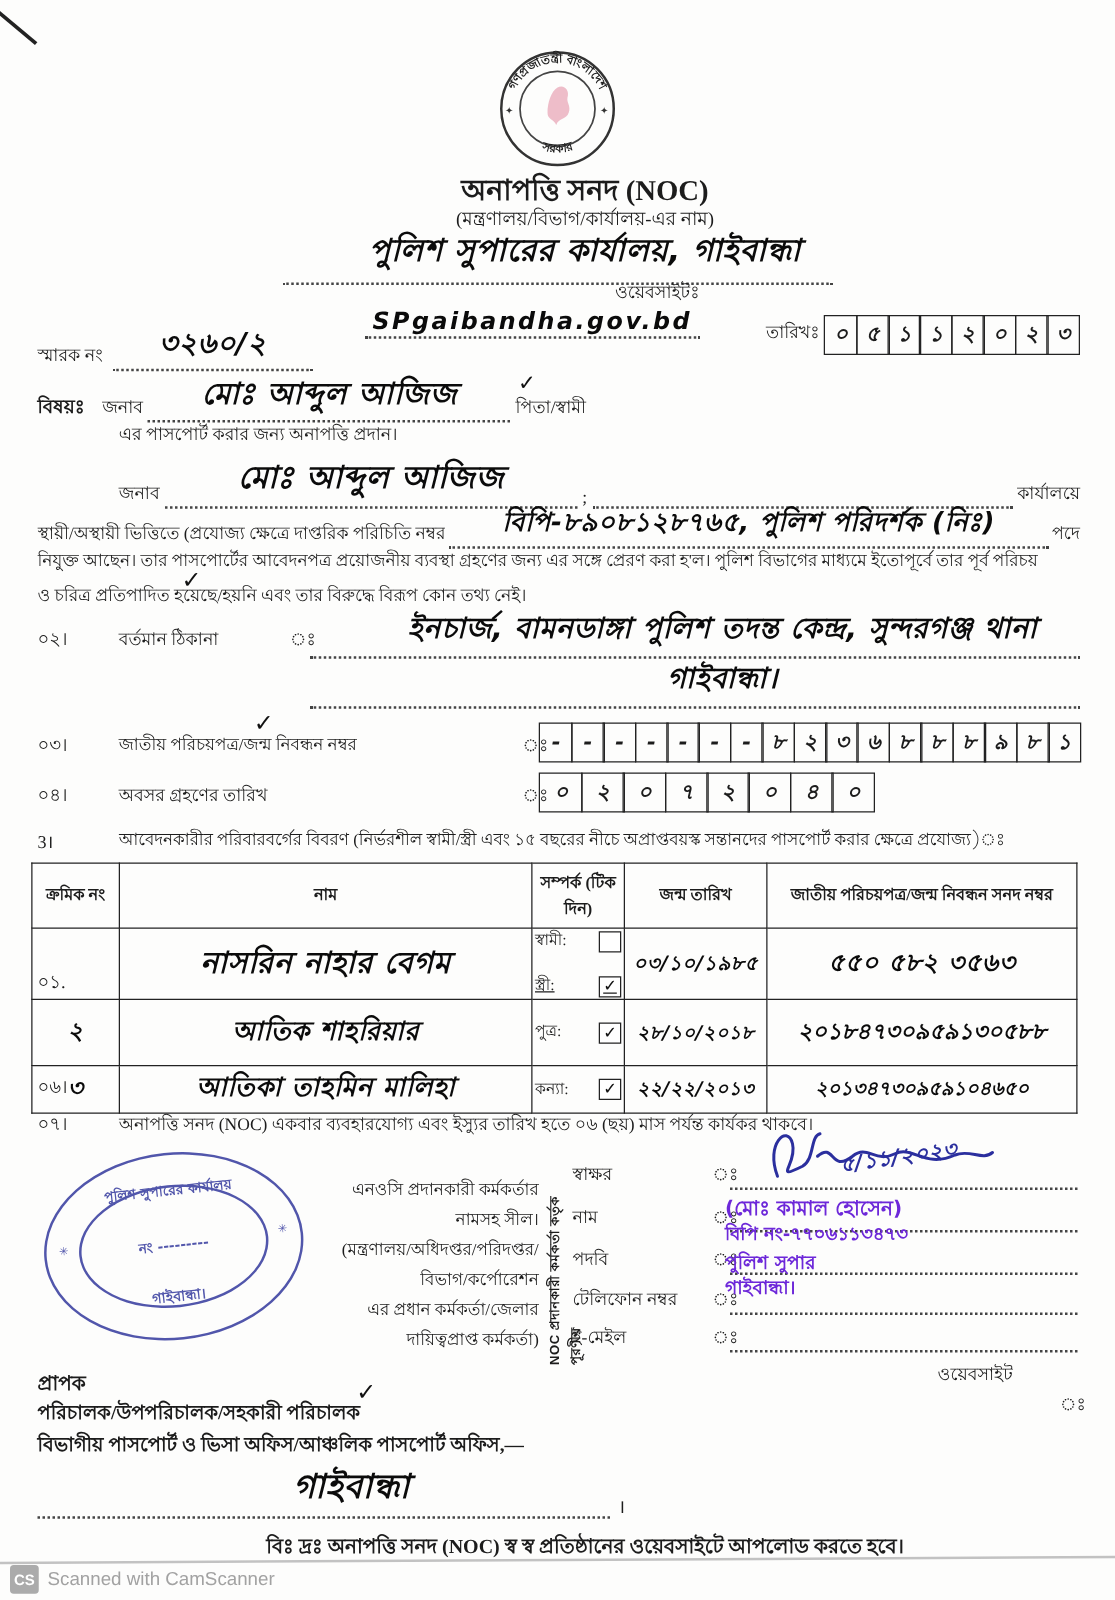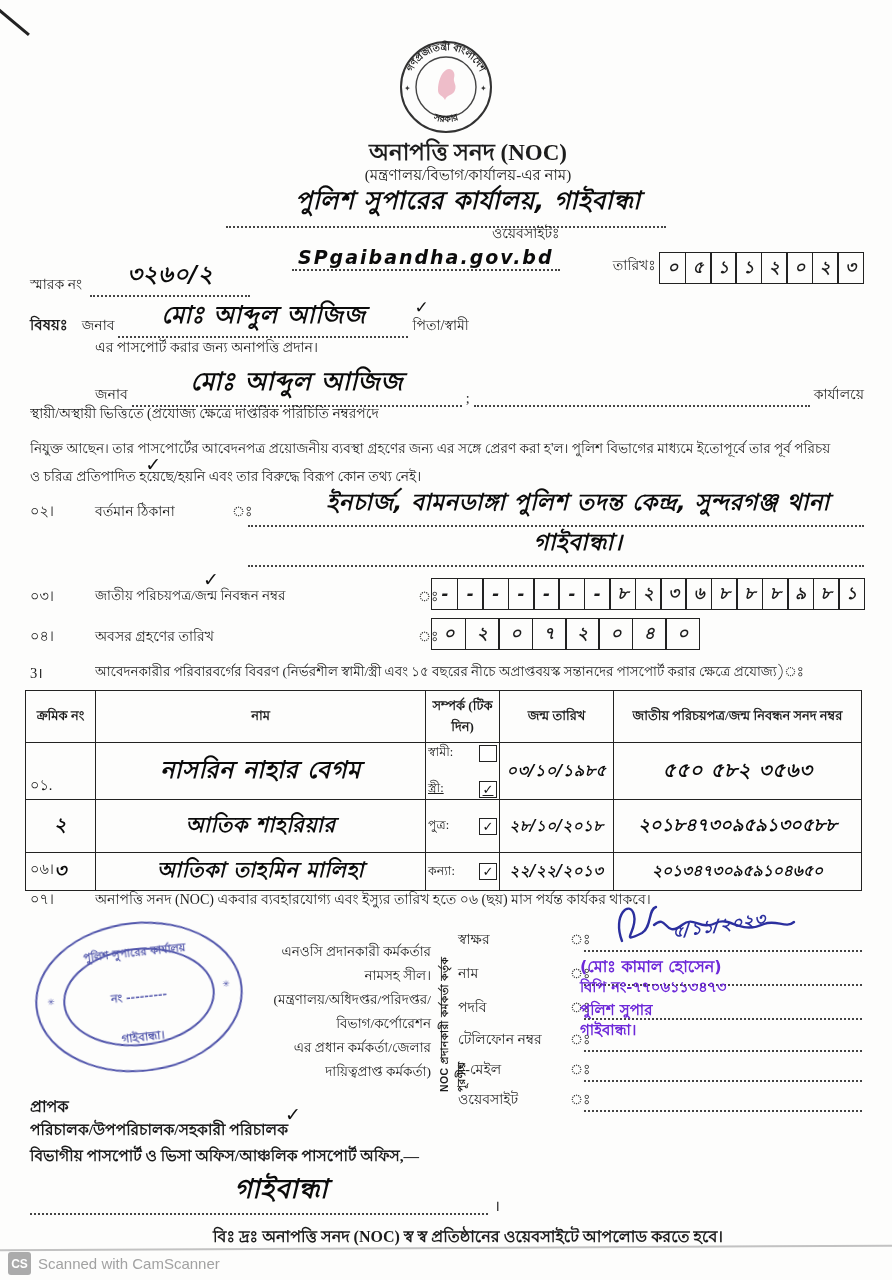--- a/index.html
+++ b/index.html
@@ -115,20 +115,21 @@
   <div class="abs flexline" style="left:95px;right:28px;top:362px;">
     <span class="lbl">জনাব</span>
     <span class="hand dot" style="font-size:25px;width:330px;text-align:center;margin:0 4px;">মোঃ আব্দুল আজিজ</span>
     <span class="lbl">;</span>
     <span class="dot" style="flex:1;height:16px;margin:0 4px;"></span>
     <span class="lbl">কার্যালয়ে</span>
   </div>
 
   <div class="abs flexline" style="left:30px;right:28px;top:402px;">
     <span class="bodyline" style="font-size:13.8px;">স্থায়ী/অস্থায়ী ভিত্তিতে (প্রযোজ্য ক্ষেত্রে দাপ্তরিক পরিচিতি নম্বর</span>
+    <span class="hand dot" style="font-size:21px;flex:1;text-align:center;margin:0 3px;white-space:nowrap;">বিপি-৮৯০৮১২৮৭৬৫, পুলিশ পরিদর্শক (নিঃ)</span>
     <span class="lbl">পদে</span>
   </div>
 
   <div class="abs bodyline" style="left:30px;right:28px;top:438px;">নিযুক্ত আছেন। তার পাসপোর্টের আবেদনপত্র প্রয়োজনীয় ব্যবস্থা গ্রহণের জন্য এর সঙ্গে প্রেরণ করা হ'ল। পুলিশ বিভাগের মাধ্যমে  ইতোপূর্বে তার পূর্ব পরিচয়</div>
 
   <div class="abs" style="left:30px;right:28px;top:465px;font-size:13.8px;">
     <span>ও চরিত্র প্রতিপাদিত</span>
     <span style="position:relative;">
       <span class="checkmark abs" style="top:-16px;left:6px;font-size:19px;">✓</span>
       <span>হয়েছে/হয়নি</span>
@@ -293,21 +294,21 @@
   <div class="abs fieldrow" style="left:458px;top:1028px;width:404px;">
     <span class="fl">টেলিফোন নম্বর</span>
     <span class="fc">ঃ</span>
       <span class="fd"></span>
   </div>
   <div class="abs fieldrow" style="left:458px;top:1058px;width:404px;">
     <span class="fl">ই-মেইল</span>
     <span class="fc">ঃ</span>
       <span class="fd"></span>
   </div>
-  <div class="abs fieldrow" style="left:458px;top:1088px;width:404px;">
+  <div class="abs fieldrow" style="left:458px;top:1088px;width:404px;flex-direction:column;">
     <span class="fl">ওয়েবসাইট</span>
     <span class="fc">ঃ</span>
       <span class="fd"></span>
   </div>
 
   <div class="abs" style="left:608px;top:893px;">
     <svg width="190" height="58" viewBox="0 0 190 58">
       <path d="M14,48 C4,22 22,6 26,22 C30,38 10,52 34,40 C44,34 40,16 48,14 M46,32 C60,20 56,46 74,32 C86,22 92,38 108,30 C122,23 132,42 156,31 C168,26 178,36 186,29" fill="none" stroke="#2b2f9e" stroke-width="2.4" stroke-linecap="round"></path>
     </svg>
   </div>

